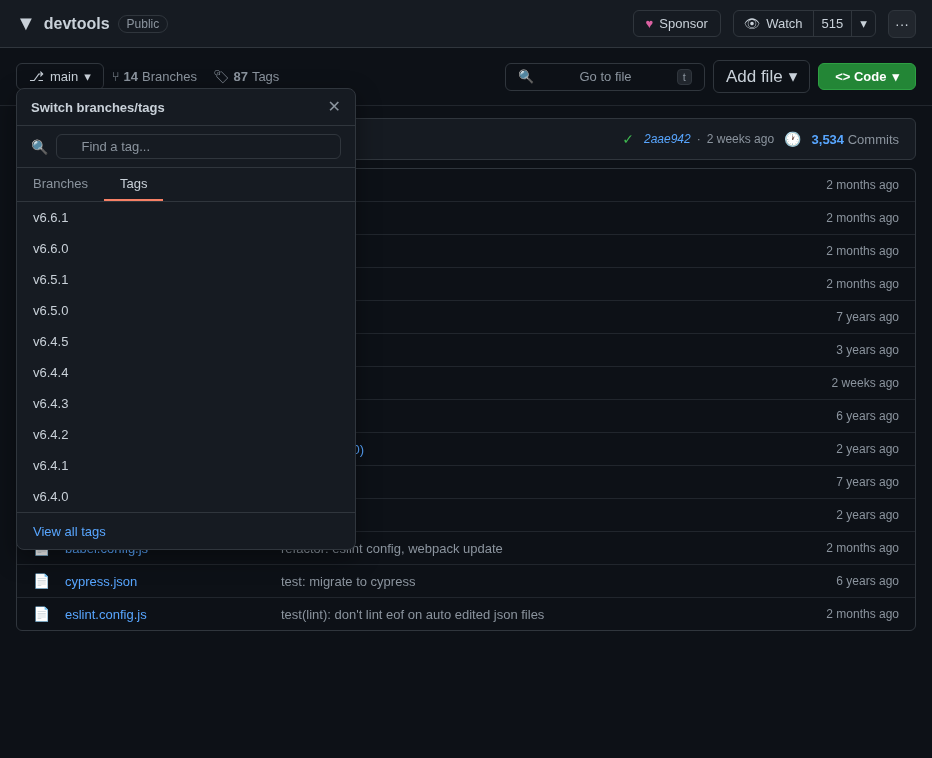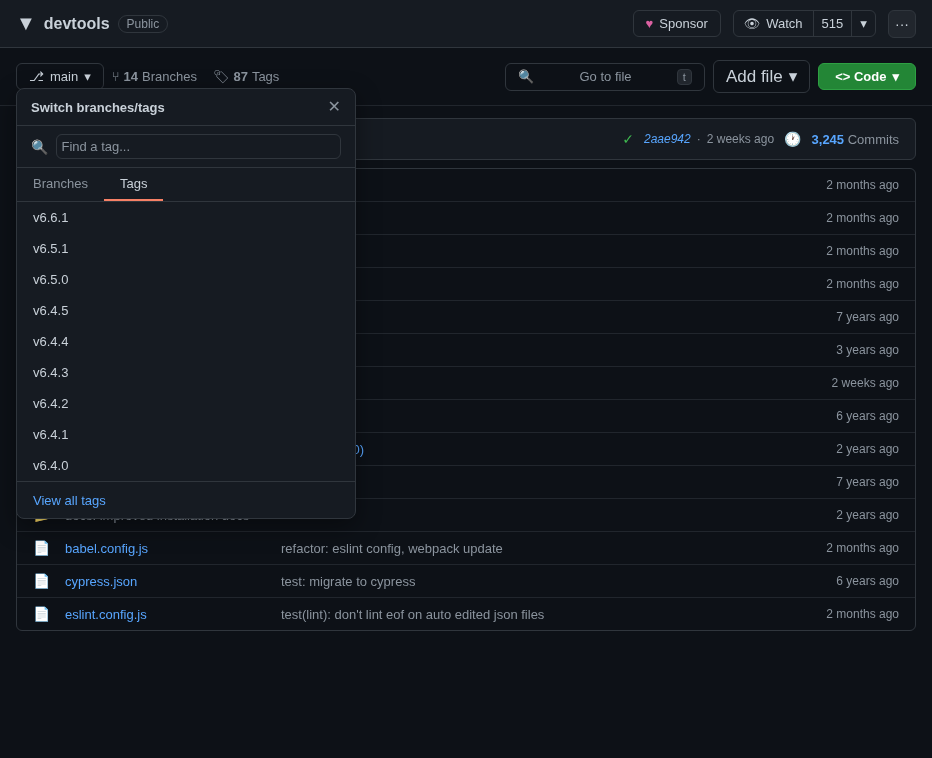--- a/index.html
+++ b/index.html
@@ -297,21 +297,21 @@
       gap: 8px;
       padding: 8px 14px;
       border-bottom: 1px solid #30363d;
     }
     .dropdown-search input {
       background: transparent;
       border: 1px solid #30363d;
       border-radius: 6px;
       color: #c9d1d9;
       font-size: 13px;
-      padding: 4px 4px;
+      padding: 4px 24px;
       width: 100%;
       outline: none;
     }
     .dropdown-search input::placeholder { color: #8b949e; }
     .dropdown-tabs {
       display: flex;
       border-bottom: 1px solid #30363d;
     }
     .dropdown-tab {
       padding: 8px 16px;
@@ -422,21 +422,21 @@
     <a href="#" class="commit-link">&nbsp;(<span>#2163</span>)</a>
   </span>
   <span class="commit-check">✓</span>
   <span class="commit-meta">
     <a href="#" class="commit-link">2aae942</a>
     <span>·</span>
     <span>2 weeks ago</span>
   </span>
   <span style="color:#8b949e;">🕐</span>
   <a href="#" class="commits-link">
-    <span>3,245</span>
+    <span>3,534</span>
     <span style="font-weight:normal; color:#8b949e;">Commits</span>
   </a>
 </div>
 
 <div class="file-table">
   <div class="file-row">
     <span class="file-icon">📁</span>
     <span style="flex:1; color:#8b949e; font-size:13px;">
       ci: Fix broken CircleCI build job <a href="#" style="color:#58a6ff; text-decoration:none;">(#2093)</a>
     </span>
@@ -520,20 +520,21 @@
   <div class="dropdown-search">
     <span style="color:#8b949e;">🔍</span>
     <input type="text" placeholder="Find a tag..." style="">
   </div>
   <div class="dropdown-tabs">
     <button class="dropdown-tab">Branches</button>
     <button class="dropdown-tab active">Tags</button>
   </div>
   <div class="dropdown-list" id="tag-list">
   <div class="dropdown-item">v6.6.1</div>
+      <div class="dropdown-item">v6.6.0</div>
       <div class="dropdown-item">v6.5.1</div>
       <div class="dropdown-item">v6.5.0</div>
       <div class="dropdown-item">v6.4.5</div>
       <div class="dropdown-item">v6.4.4</div>
       <div class="dropdown-item">v6.4.3</div>
       <div class="dropdown-item">v6.4.2</div>
       <div class="dropdown-item">v6.4.1</div>
       <div class="dropdown-item">v6.4.0</div>
     </div>
   <div class="dropdown-footer">

